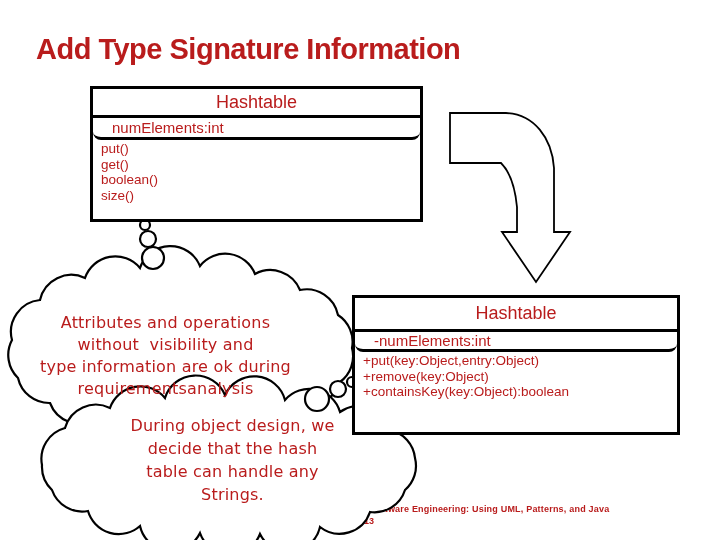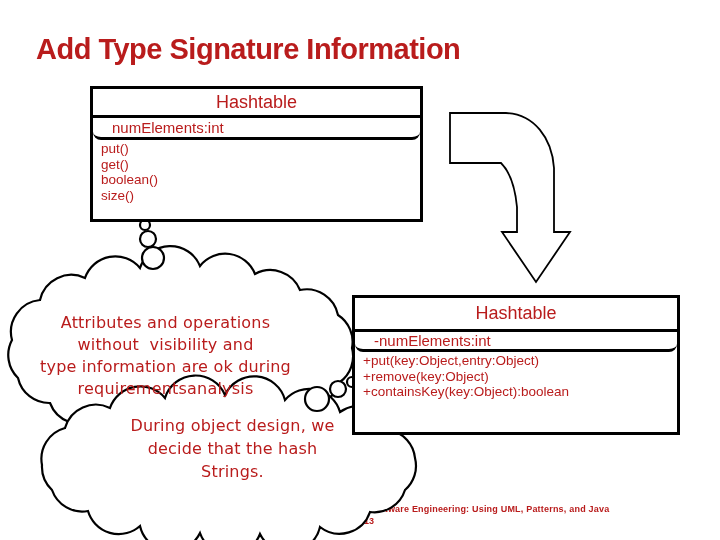--- a/index.html
+++ b/index.html
@@ -113,16 +113,17 @@
   <div class="cloud-text cloud-text-1">
     <div class="cloud-line">Attributes and operations</div>
     <div class="cloud-line">without  visibility and</div>
     <div class="cloud-line">type information are ok during</div>
     <div class="cloud-line">requirementsanalysis</div>
   </div>
 
   <div class="cloud-text cloud-text-2">
     <div class="cloud-line">During object design, we</div>
     <div class="cloud-line">decide that the hash</div>
+    <div class="cloud-line">table can handle any</div>
     <div class="cloud-line">Strings.</div>
   </div>
 
 </div>
 
 </body></html>

